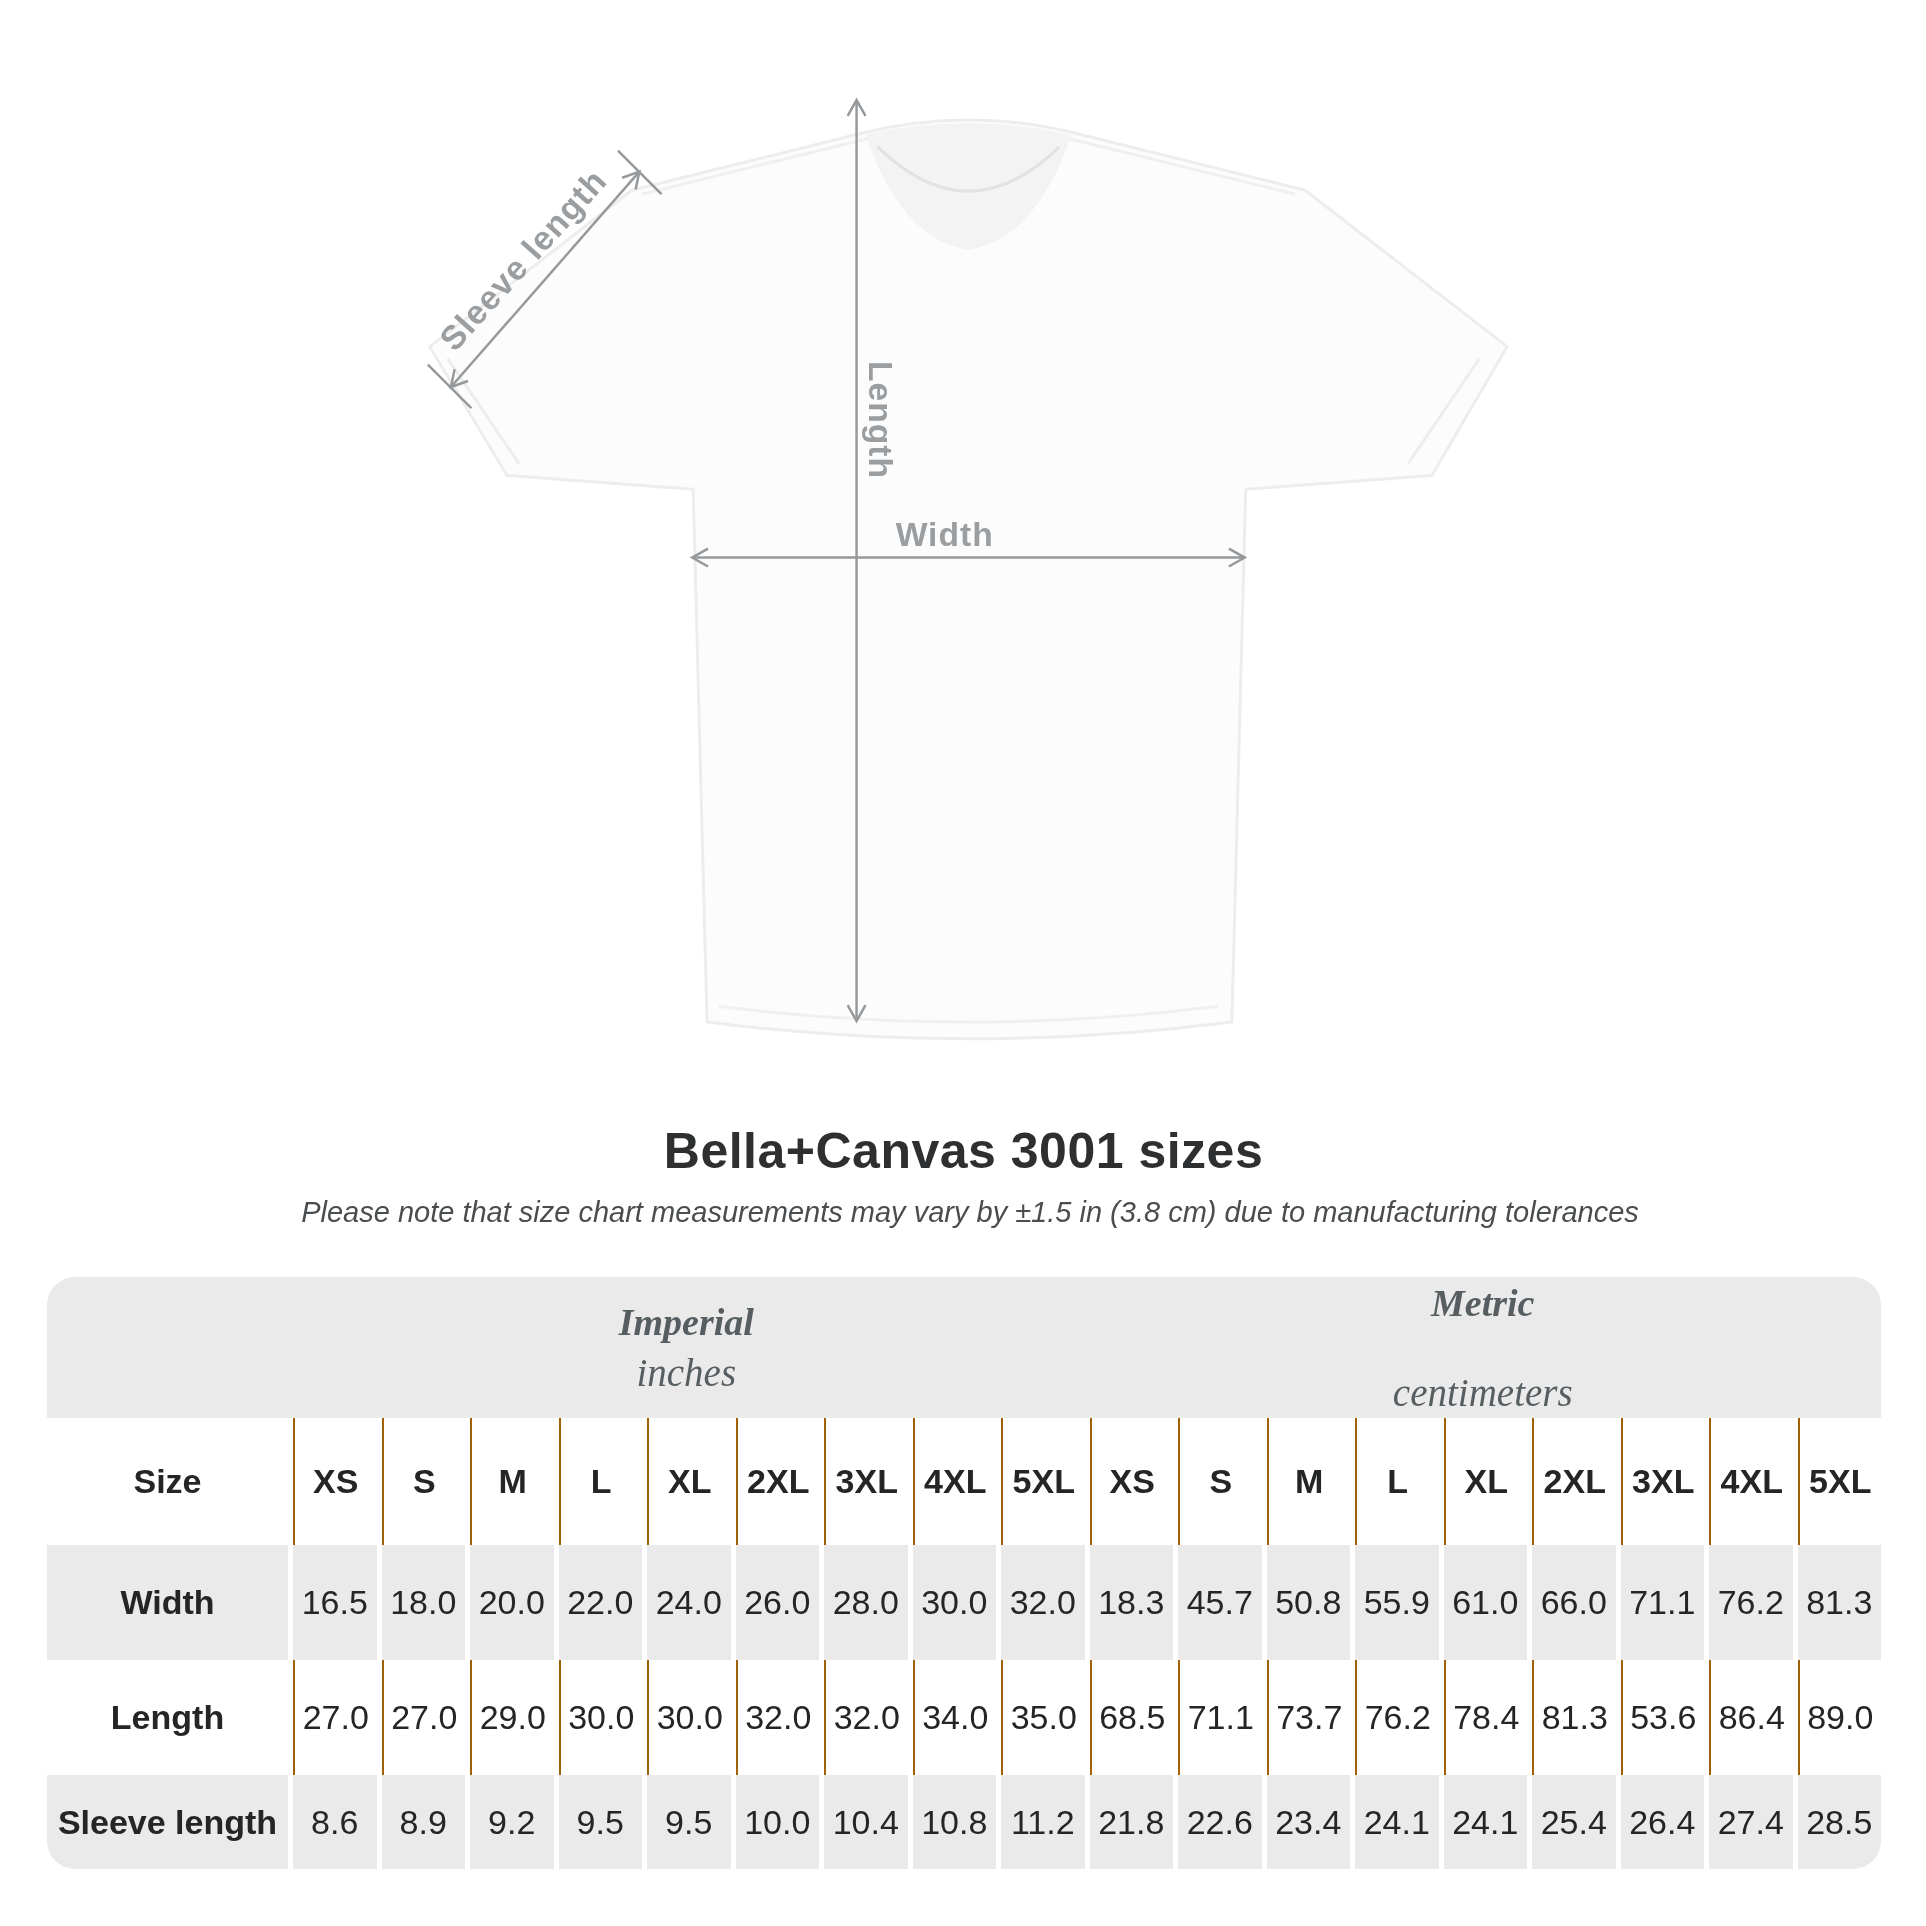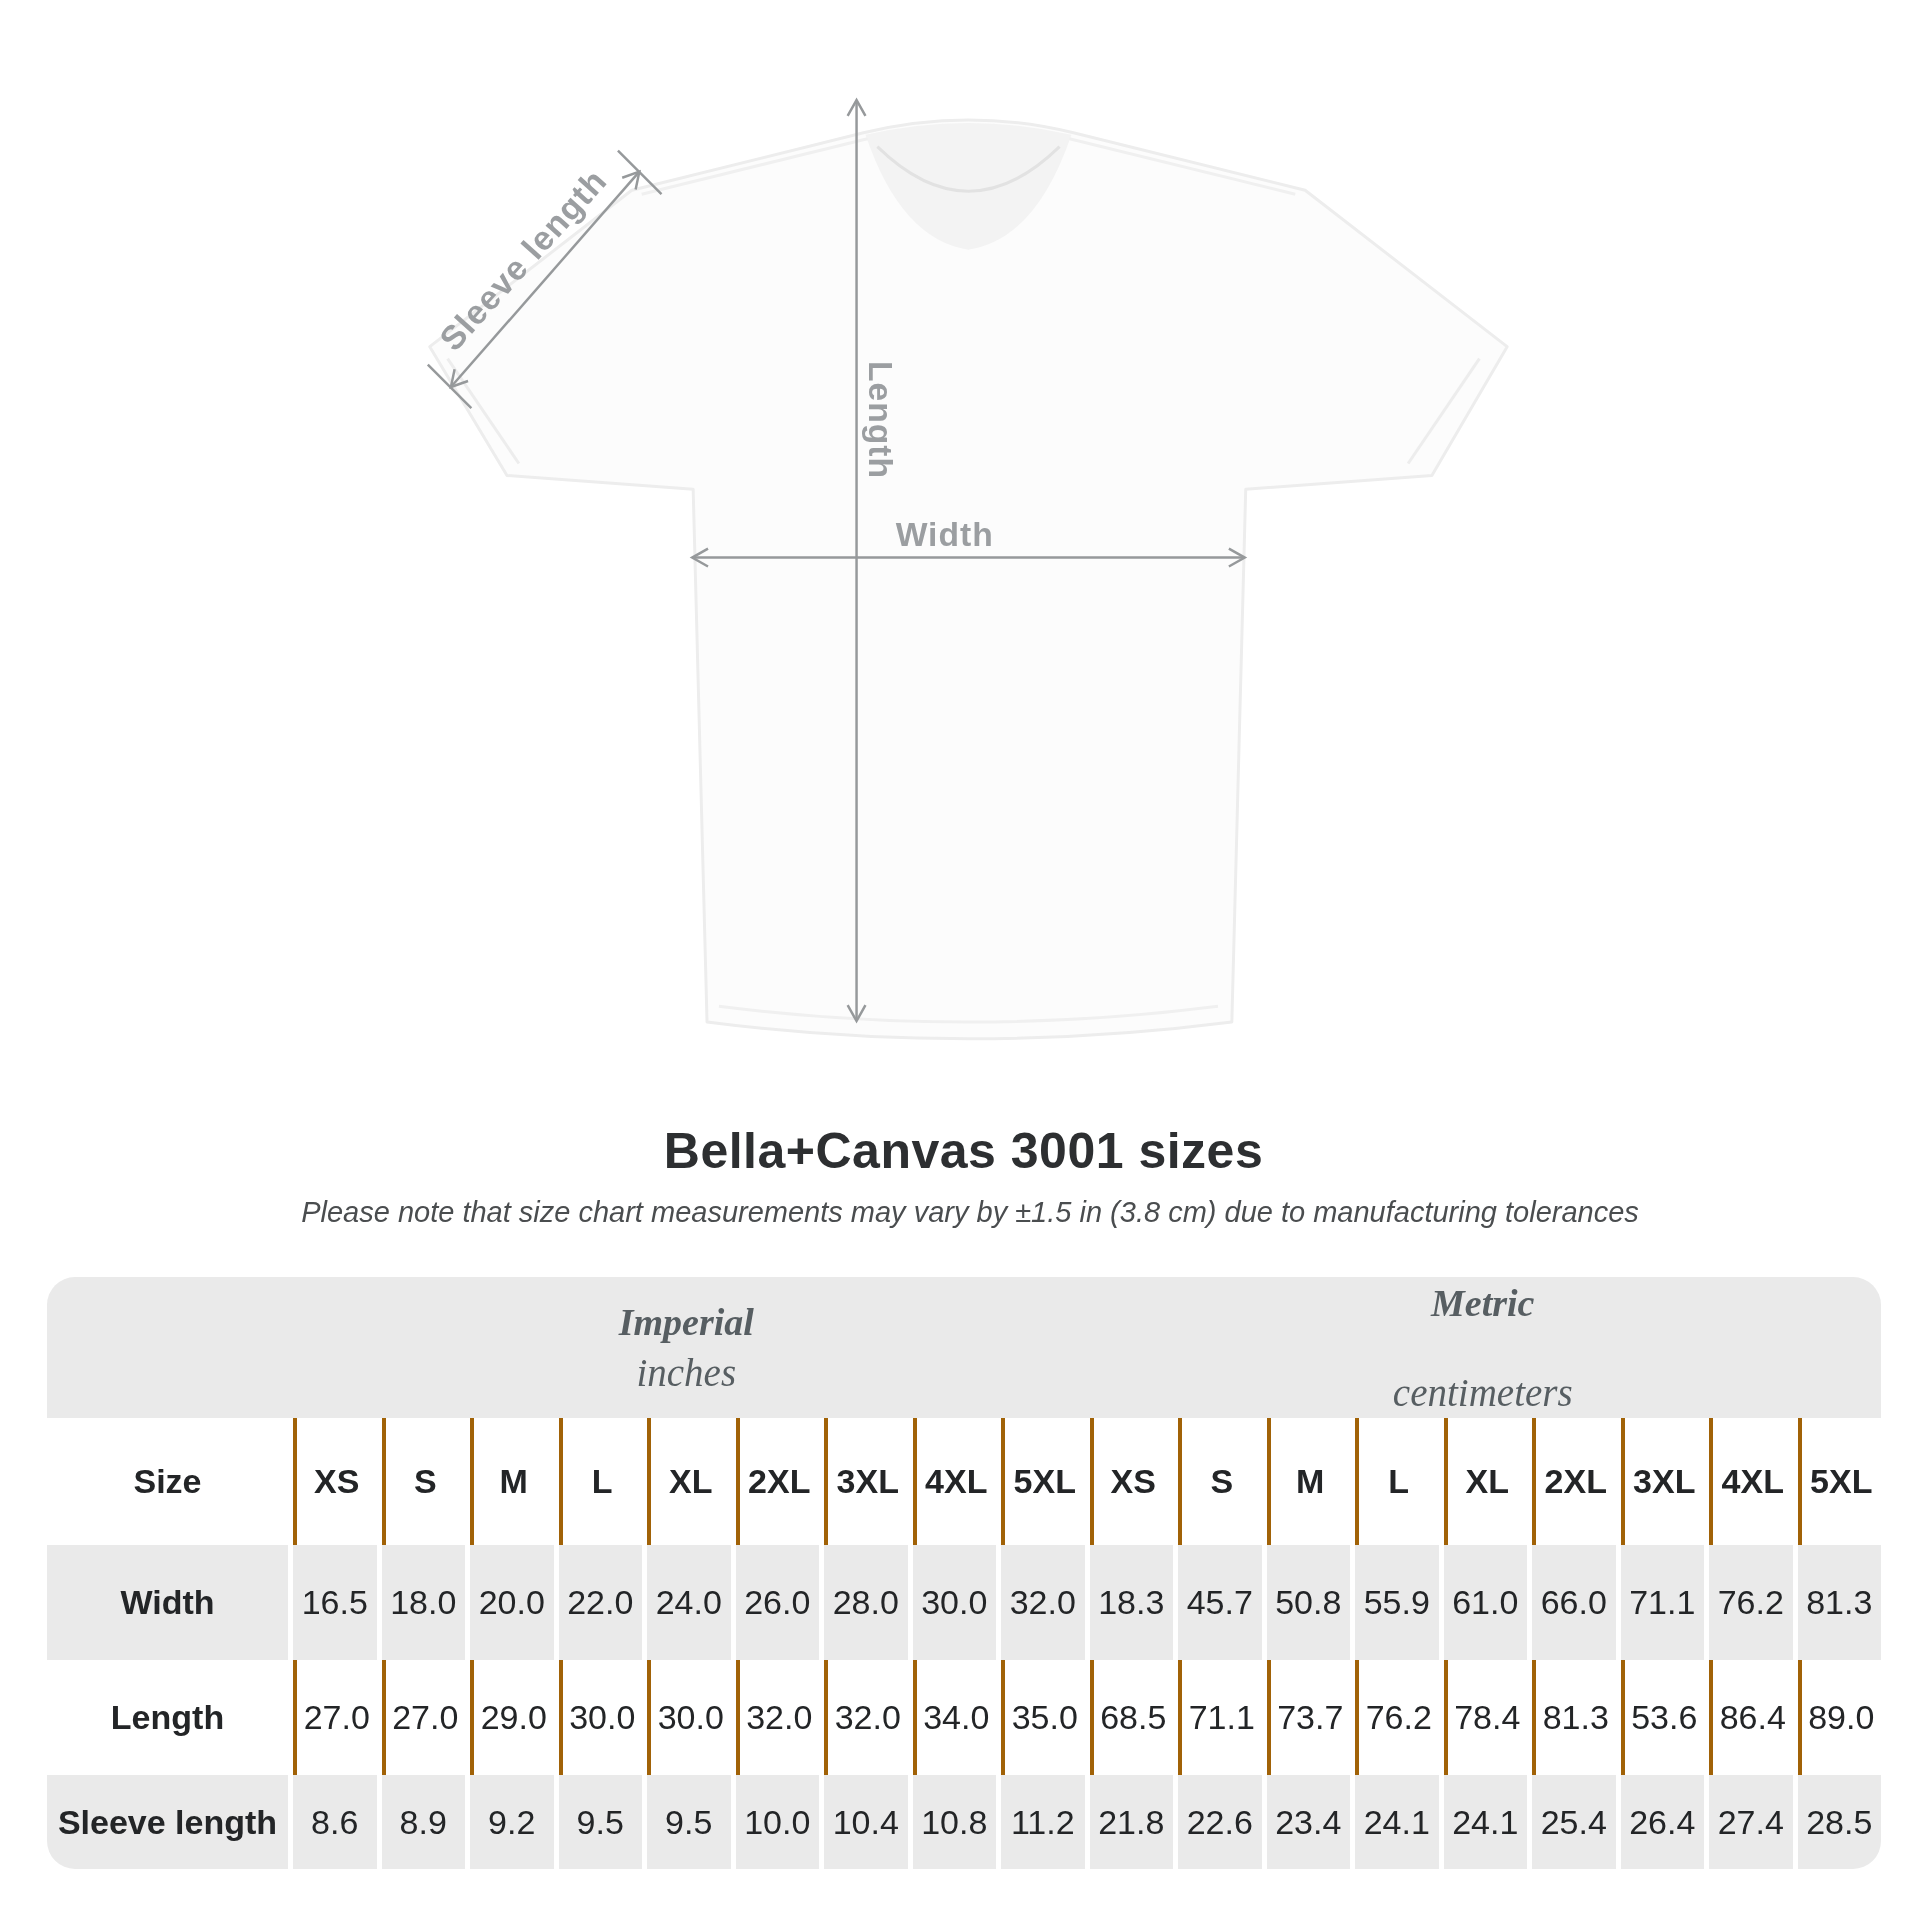--- a/index.html
+++ b/index.html
@@ -36,21 +36,21 @@
   .unit-group .unit-title{font-size:38px;font-weight:bold;font-style:italic;}
   .unit-group .unit-sub{font-size:39px;font-style:italic;}
   .trow{
     display:grid;grid-template-columns:241px repeat(18,1fr);column-gap:5px;
   }
   .trow .cell{
     display:flex;align-items:center;justify-content:center;
     font-size:34px;color:#232527;
   }
   .trow--gray .cell{background:#eaeaea;}
-  .trow--white .cell{background:#ffffff;border-left:4px solid #a16207;}
+  .trow--white .cell{background:#ffffff;border-left:2px solid #a16207;}
   .trow--white .cell:first-child{border-left:none;}
   .cell--head{font-weight:bold;font-size:31px;color:#60676b;}
   .cell--label{font-weight:bold;font-size:32px;color:#60676b;}
   .trow--sizes{height:127px;}
   .trow--r0{height:115px;}
   .trow--r1{height:115px;}
   .trow--r2{height:95px;}
 </style>
 </head>
 <body>

